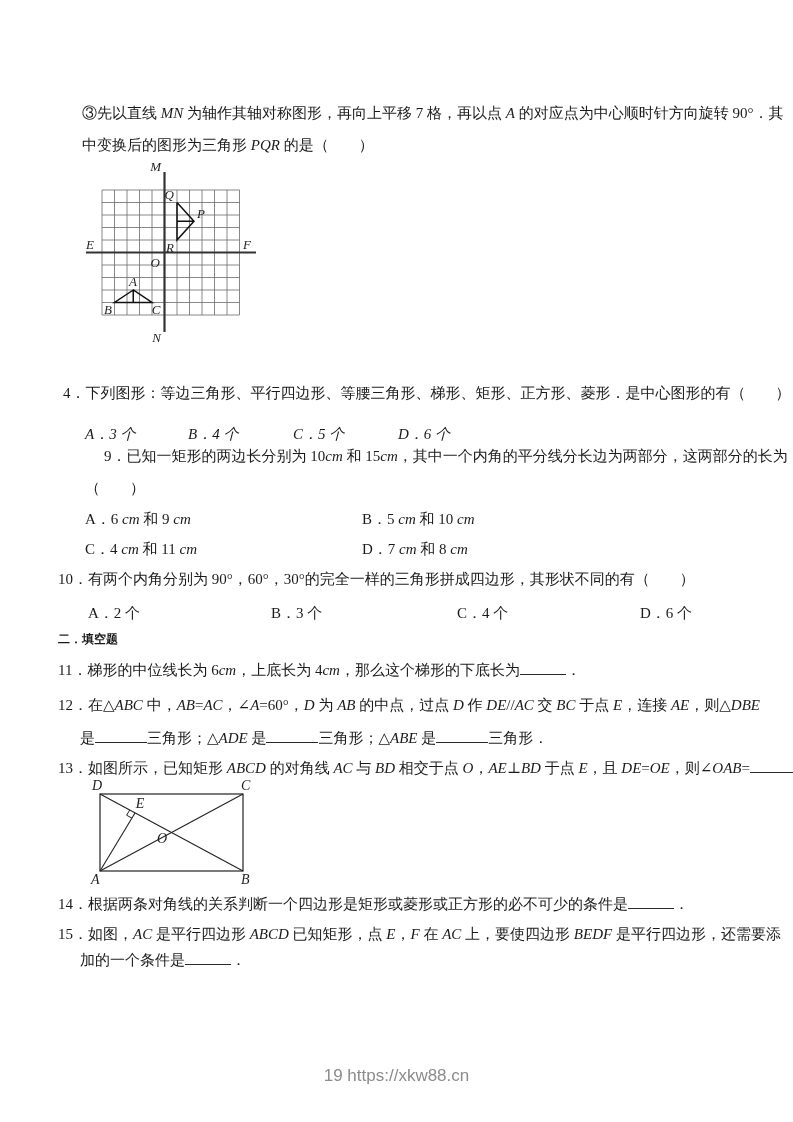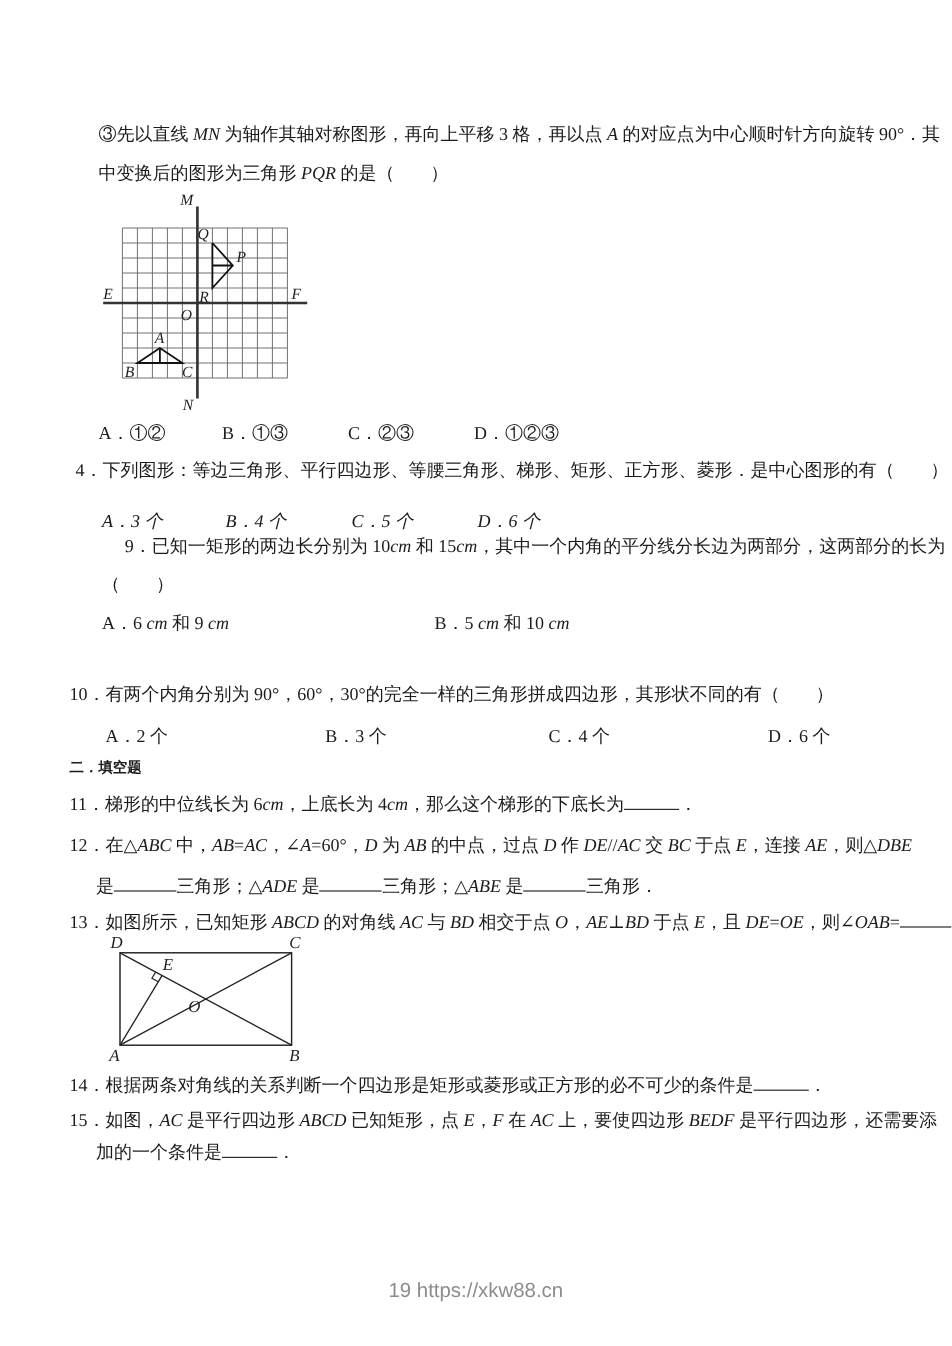--- a/index.html
+++ b/index.html
@@ -15,21 +15,21 @@
   .fig{position:absolute;}
   .fig text{font-family:"Liberation Serif","DejaVu Serif",serif;font-style:italic;fill:#1f1f1f;}
   #footer{position:absolute;left:0;right:0;top:1066px;text-align:center;
           font-family:"Liberation Sans","DejaVu Sans",sans-serif;font-size:17px;color:#8c8c8c;}
 </style>
 </head>
 <body>
 
 <div id="page">
 
-  <div class="line" style="left:82px;top:105px;"><span>③先以直线 </span><span class="v">MN</span><span> 为轴作其轴对称图形，再向上平移 3 格，再以点 </span><span class="v">A</span><span> 的对应点为中心顺时针方向旋转 90°．其</span></div>
+  <div class="line" style="left:82px;top:105px;"><span>③先以直线 </span><span class="v">MN</span><span> 为轴作其轴对称图形，再向上平移 7 格，再以点 </span><span class="v">A</span><span> 的对应点为中心顺时针方向旋转 90°．其</span></div>
   <div class="line" style="left:82px;top:137px;"><span>中变换后的图形为三角形 </span><span class="v">PQR</span><span> 的是（　　）</span></div>
 
   <svg class="fig" style="left:84px;top:160px;" width="175" height="185" viewBox="0 0 175 185">
     <path stroke="#6a6a6a" stroke-width="0.8" fill="none" d="M18 30V155 M30.5 30V155 M43 30V155 M55.5 30V155 M68 30V155 M80.5 30V155 M93 30V155 M105.5 30V155 M118 30V155 M130.5 30V155 M143 30V155 M155.5 30V155 M18 30H155.5 M18 42.5H155.5 M18 55H155.5 M18 67.5H155.5 M18 80H155.5 M18 92.5H155.5 M18 105H155.5 M18 117.5H155.5 M18 130H155.5 M18 142.5H155.5 M18 155H155.5"></path>
     <path stroke="#333" stroke-width="2.2" d="M80.5 12V172"></path>
     <path stroke="#333" stroke-width="2.2" d="M2 92.5H172"></path>
     <path stroke="#111" stroke-width="1.5" fill="none" d="M49.25 130 L30.5 142.5 H68 Z M49.25 130 V142.5"></path>
     <path stroke="#111" stroke-width="1.5" fill="none" d="M93 42.5 L110 61.25 L93 80 V42.5 M110 61.25 H93"></path>
     <text x="77" y="11" font-size="13" text-anchor="end">M</text>
     <text x="77" y="182" font-size="13" text-anchor="end">N</text>
@@ -37,40 +37,38 @@
     <text x="159" y="89" font-size="13">F</text>
     <text x="76" y="107" font-size="13" text-anchor="end">O</text>
     <text x="90" y="39" font-size="13" text-anchor="end">Q</text>
     <text x="113" y="58" font-size="13">P</text>
     <text x="90" y="92" font-size="13" text-anchor="end">R</text>
     <text x="49" y="126" font-size="13" text-anchor="middle">A</text>
     <text x="24" y="154" font-size="13" text-anchor="middle">B</text>
     <text x="72" y="154" font-size="13" text-anchor="middle">C</text>
   </svg>
 
-  <div class="optrow4" style="left:82px;top:352px;">
-    <span>A．①②</span>
-    <span>B．①③</span>
-    <span>C．②③</span>
-    <span>D．①②③</span>
-  </div>
 
   <div class="line" style="left:63px;top:385px;"><span>4．下列图形：等边三角形、平行四边形、等腰三角形、梯形、矩形、正方形、菱形．是中心图形的有（　　）</span></div>
   <div class="optrow4" style="left:85px;top:425px;font-style:italic;">
     <span>A．3 个</span>
     <span>B．4 个</span>
     <span>C．5 个</span>
     <span>D．6 个</span>
   </div>
 
   <div class="line" style="left:76px;top:448px;margin-left:28px;"><span>9．已知一矩形的两边长分别为 10</span><span class="v">cm</span><span> 和 15</span><span class="v">cm</span><span>，其中一个内角的平分线分长边为两部分，这两部分的长为</span></div>
   <div class="line" style="left:85px;top:480px;"><span>（　　）</span></div>
   <div class="optrow2" style="left:85px;top:510px;">
     <span><span>A．6 </span><span class="v">cm</span><span> 和 9 </span><span class="v">cm</span></span>
     <span><span>B．5 </span><span class="v">cm</span><span> 和 10 </span><span class="v">cm</span></span>
+  </div>
+  <div class="optrow2" style="left:85px;top:540px;">
+    <span><span>C．4 </span><span class="v">cm</span><span> 和 11 </span><span class="v">cm</span></span>
+    <span><span>D．7 </span><span class="v">cm</span><span> 和 8 </span><span class="v">cm</span></span>
   </div>
 
   <div class="line" style="left:58px;top:571px;"><span>10．有两个内角分别为 90°，60°，30°的完全一样的三角形拼成四边形，其形状不同的有（　　）</span></div>
   <div class="optrow4w" style="left:88px;top:604px;">
     <span>A．2 个</span>
     <span>B．3 个</span>
     <span>C．4 个</span>
     <span>D．6 个</span>
   </div>
 

